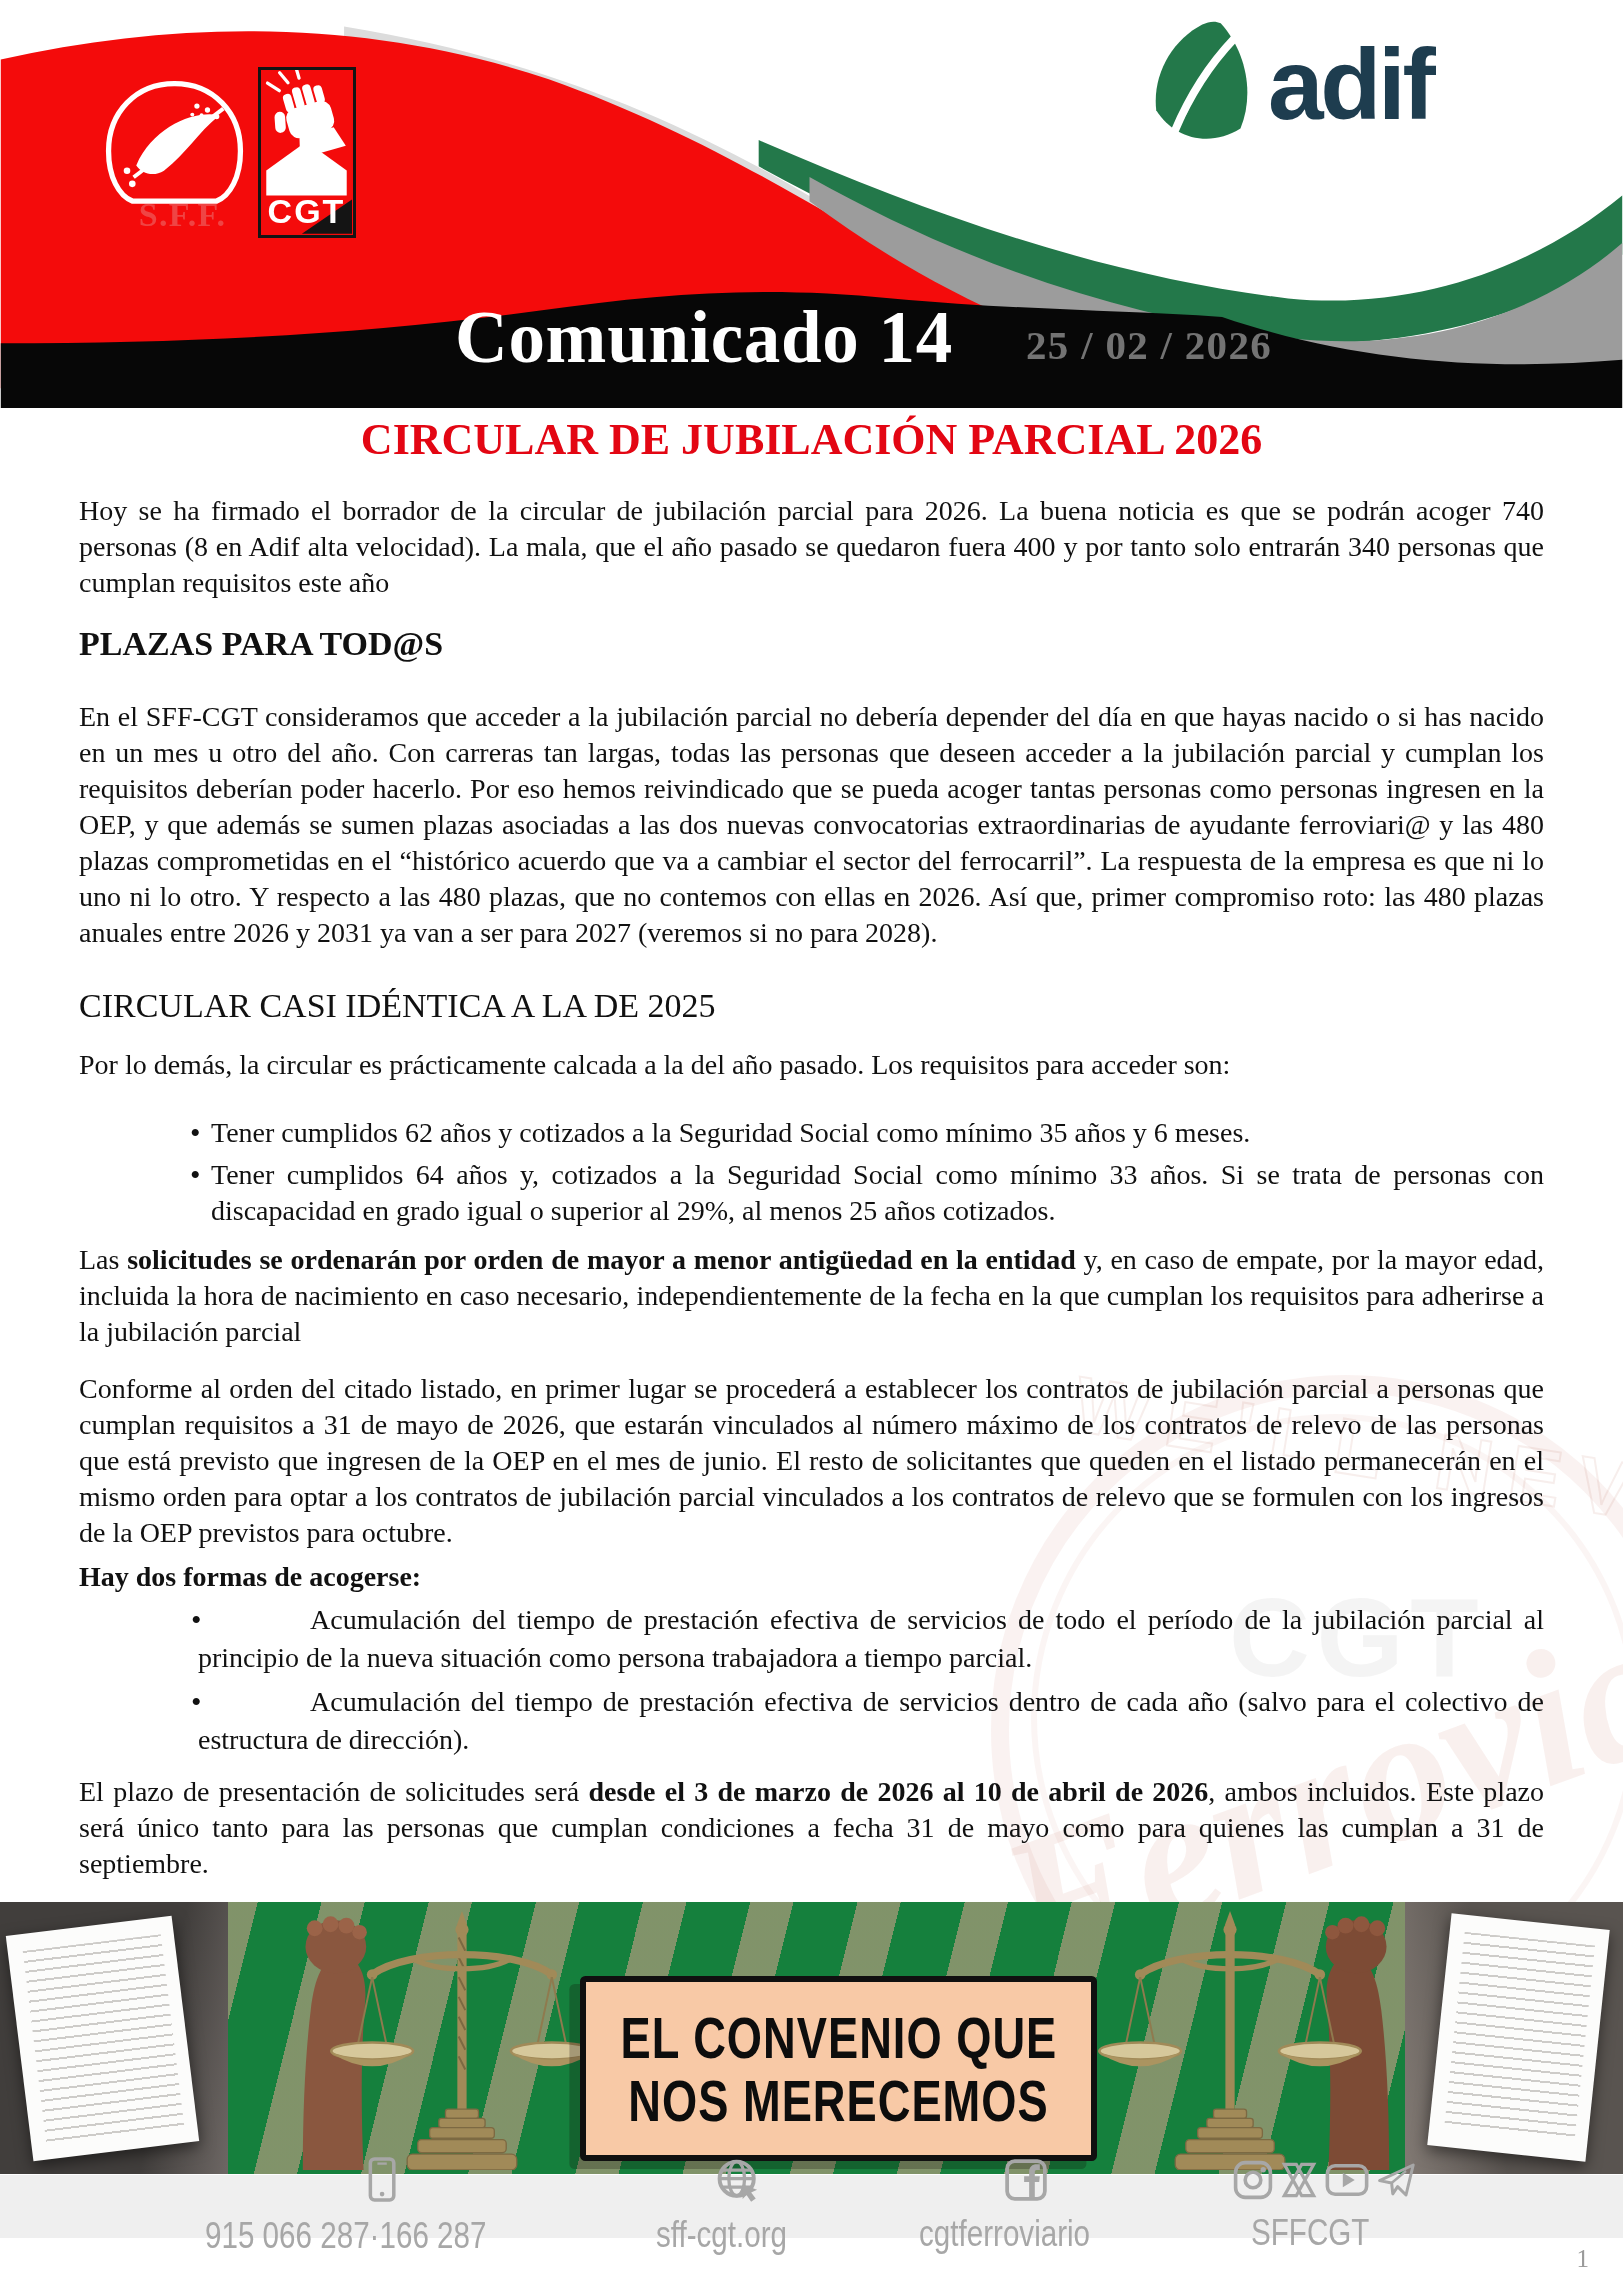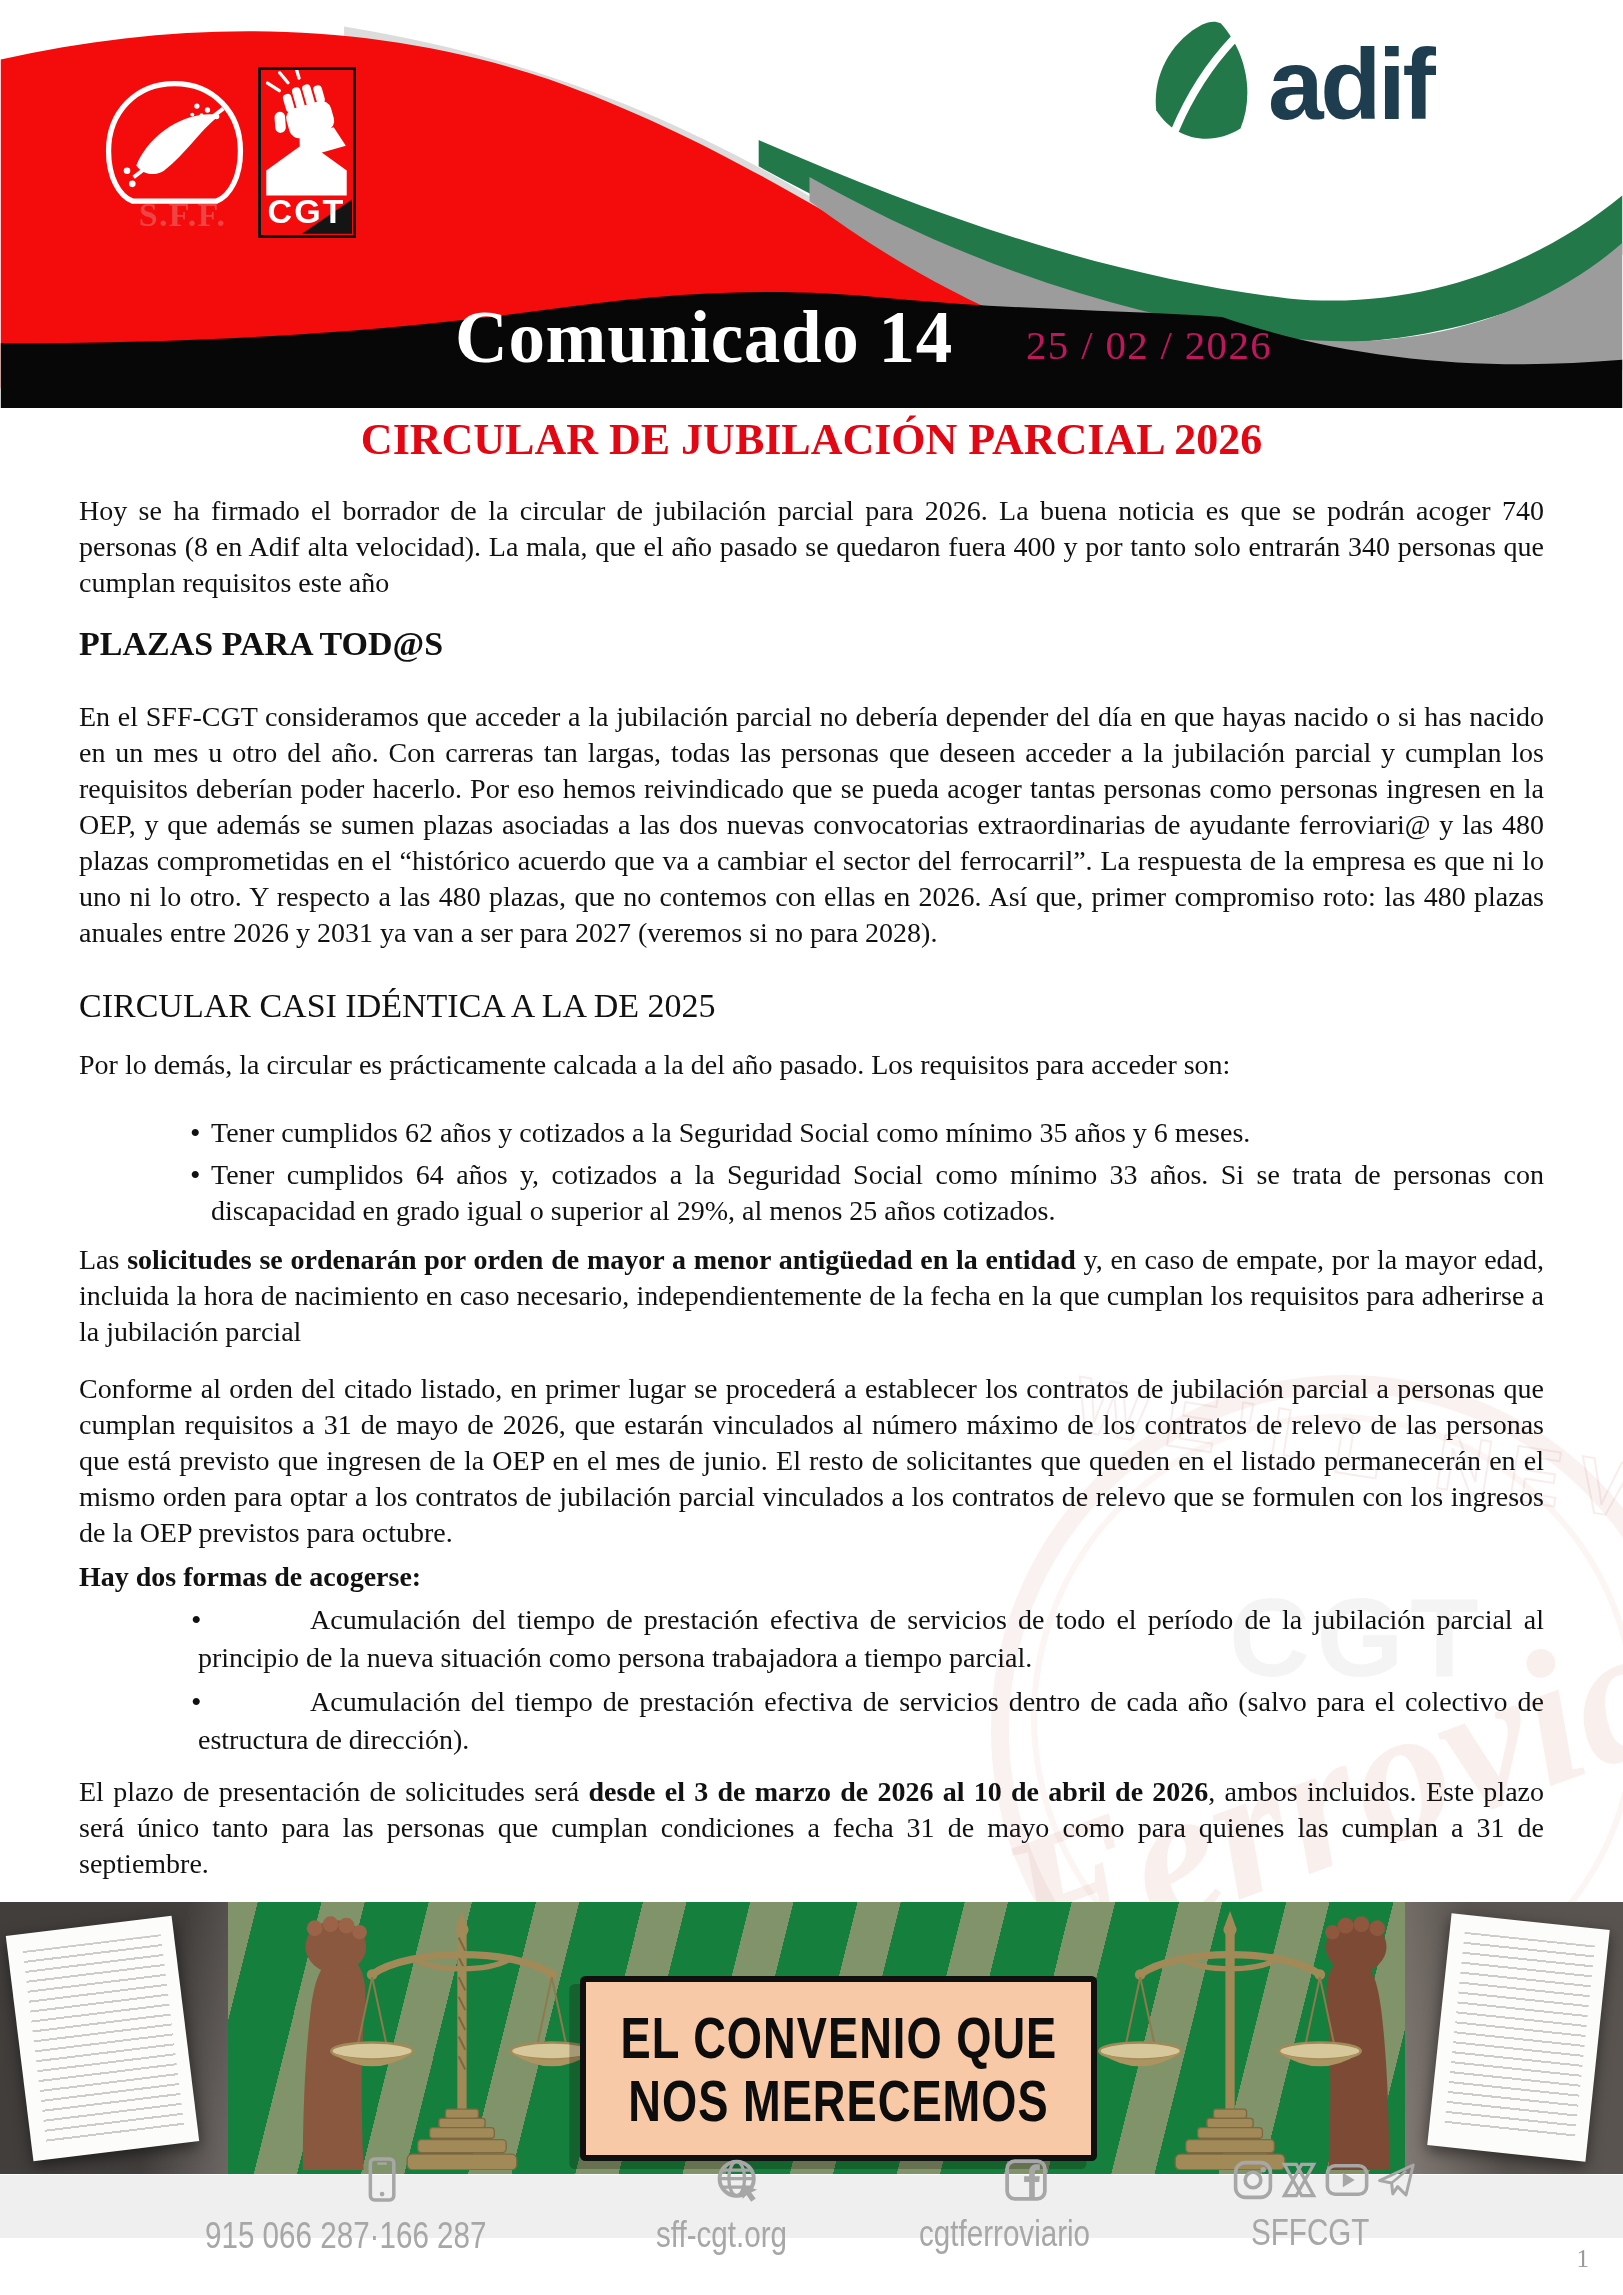--- a/index.html
+++ b/index.html
@@ -12,21 +12,21 @@
              color:#ef4444;font-size:34px;font-weight:700;letter-spacing:1.3px;}
   .cgt-logo{position:absolute;left:258px;top:67px;width:98px;height:171px;background:#f40b0b;
             border:3.3px solid #141414;box-sizing:border-box;}
   .cgt-label{position:absolute;left:6.6px;bottom:4px;color:#fff;font-family:"Liberation Sans",sans-serif;
              font-weight:700;font-size:34px;letter-spacing:2px;z-index:3;}
   .adif-logo{position:absolute;left:1147px;top:18.5px;display:flex;align-items:center;gap:17px;}
   .adif-word{font-family:"Liberation Sans",sans-serif;font-weight:700;font-size:100px;line-height:1;
              color:#1e3d4f;letter-spacing:-3.3px;}
   .com-bar-title{position:absolute;left:455px;top:296px;color:#fff;font-size:73px;font-weight:700;
                  letter-spacing:0.7px;}
-  .com-bar-date{position:absolute;left:1026px;top:321px;color:#be185d;font-size:41px;font-weight:400;
+  .com-bar-date{position:absolute;left:1026px;top:321px;color:#737373;font-size:41px;font-weight:700;
                 letter-spacing:1.3px;}
   
   .content{position:absolute;left:79px;top:415px;width:1465px;font-size:28px;line-height:36px;}
   .doc-title{margin:0 0 28px;text-align:center;color:#e30613;font-size:44px;line-height:50px;font-weight:700;}
   .para{margin:0 0 20px;text-align:justify;}
   .h-sec{margin:0 0 33px;font-size:34px;line-height:45px;font-weight:700;}
   .h-sec2{margin:0 0 18.5px;font-size:34px;line-height:45px;font-weight:400;}
   .p2{margin-bottom:32px;}
   .p3{margin-bottom:32px;text-align:left;}
   .ul1{list-style:none;margin:0 0 13.2px;padding:0;}

